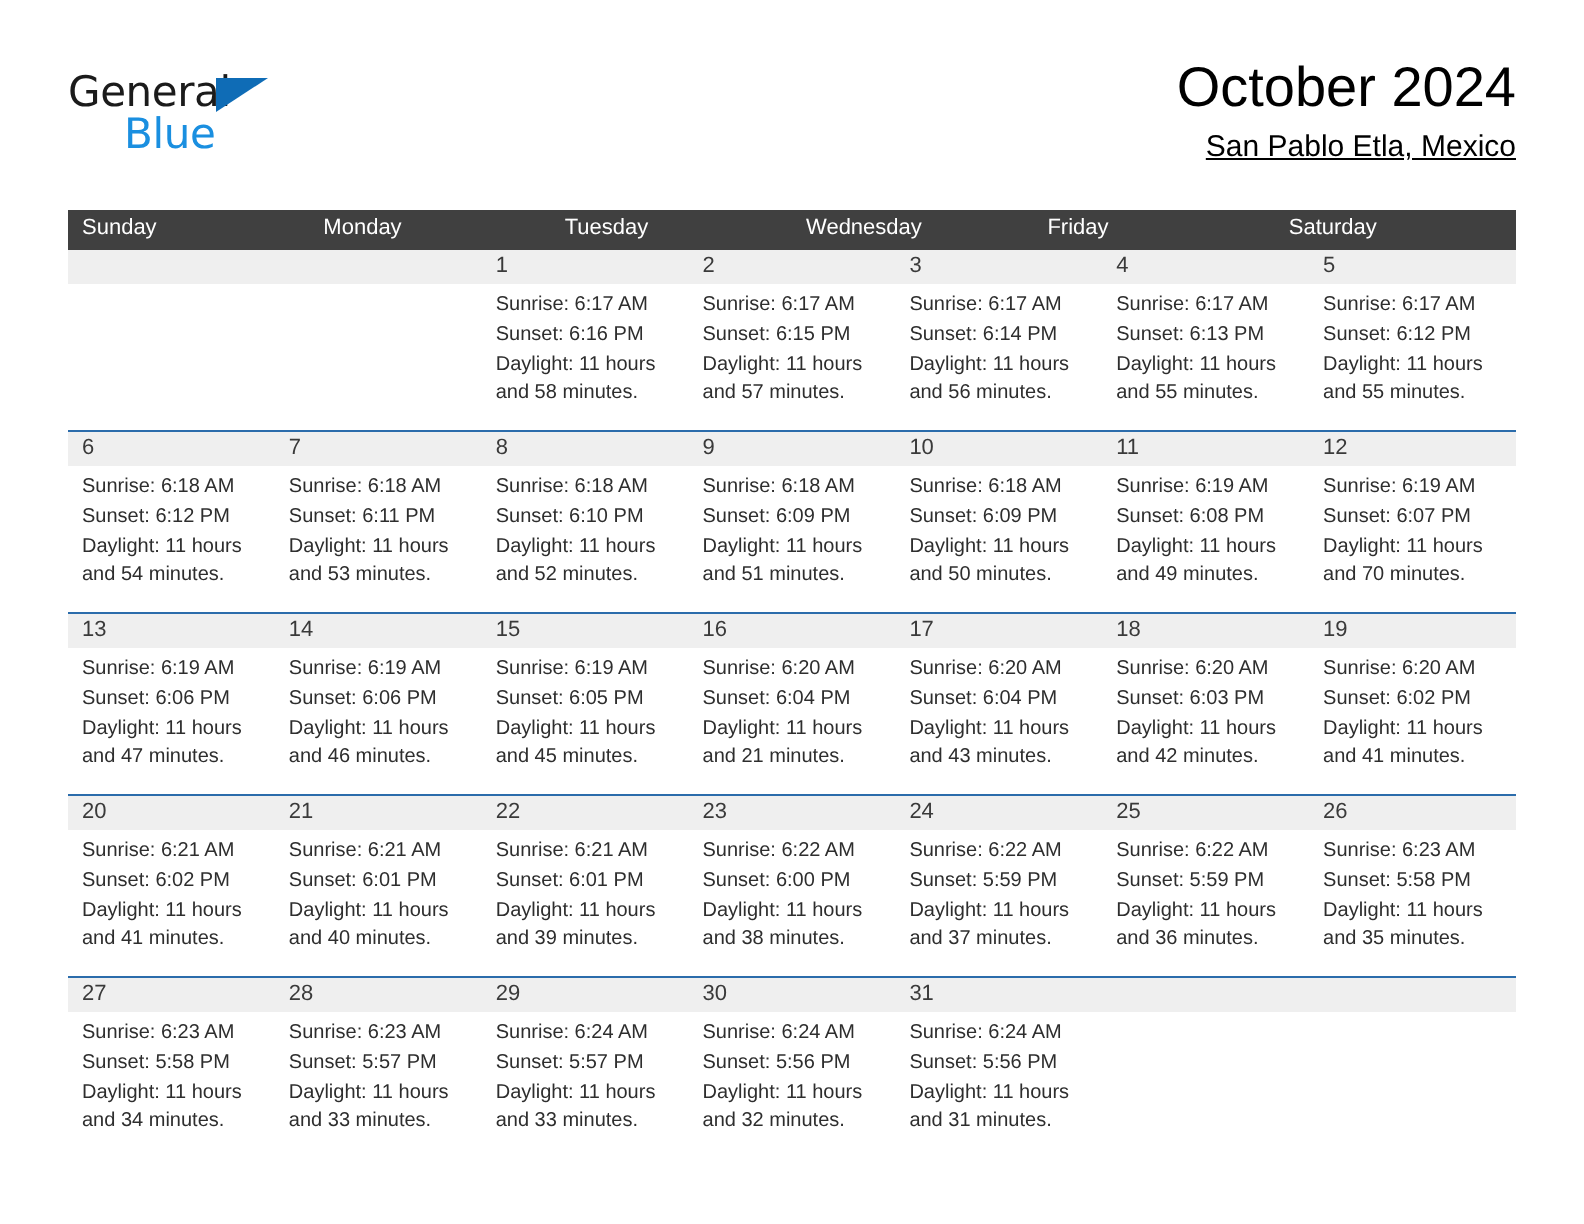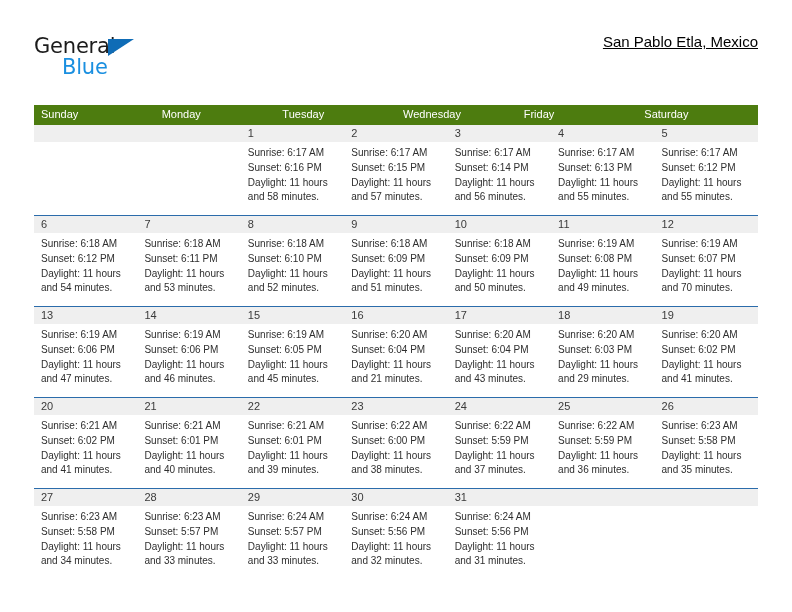--- a/index.html
+++ b/index.html
@@ -89,21 +89,21 @@
 
   
   .calendar {
     position: absolute;
     left: 34px;
     top: 105px;
     width: 724px;
   }
   .dow-row {
     display: flex;
-    background: #4d7c0f;
+    background: #404040;
     height: 20px;
   }
   .dow-cell {
     flex: 1 1 0;
     color: #ffffff;
     font-size: 11px;
     padding: 4px 0 0 7px;
     box-sizing: border-box;
     line-height: 1;
     white-space: nowrap;
@@ -142,20 +142,21 @@
 
 <div class="page">
 
   <div class="header">
     <div class="logo">
       <span class="logo-general">General</span>
       <span class="logo-tri"></span>
       <span class="logo-blue">Blue</span>
     </div>
     <div class="title-block">
+      <div class="cal-title">October 2024</div>
       <div class="cal-subtitle">San Pablo Etla, Mexico</div>
     </div>
   </div>
 
   <div class="calendar">
     <div class="dow-row" id="dow-row">
         <div class="dow-cell">Sunday</div>
         <div class="dow-cell">Monday</div>
         <div class="dow-cell">Tuesday</div>
         <div class="dow-cell">Wednesday</div>
@@ -326,21 +327,21 @@
               <div>Daylight: 11 hours</div>
               <div>and 43 minutes.</div>
             </div>
           </div>
           <div class="day-cell">
             <div class="day-num-band">18</div>
             <div class="day-body">
               <div>Sunrise: 6:20 AM</div>
               <div>Sunset: 6:03 PM</div>
               <div>Daylight: 11 hours</div>
-              <div>and 29 minutes.</div>
+              <div>and 42 minutes.</div>
             </div>
           </div>
           <div class="day-cell">
             <div class="day-num-band">19</div>
             <div class="day-body">
               <div>Sunrise: 6:20 AM</div>
               <div>Sunset: 6:02 PM</div>
               <div>Daylight: 11 hours</div>
               <div>and 41 minutes.</div>
             </div>

